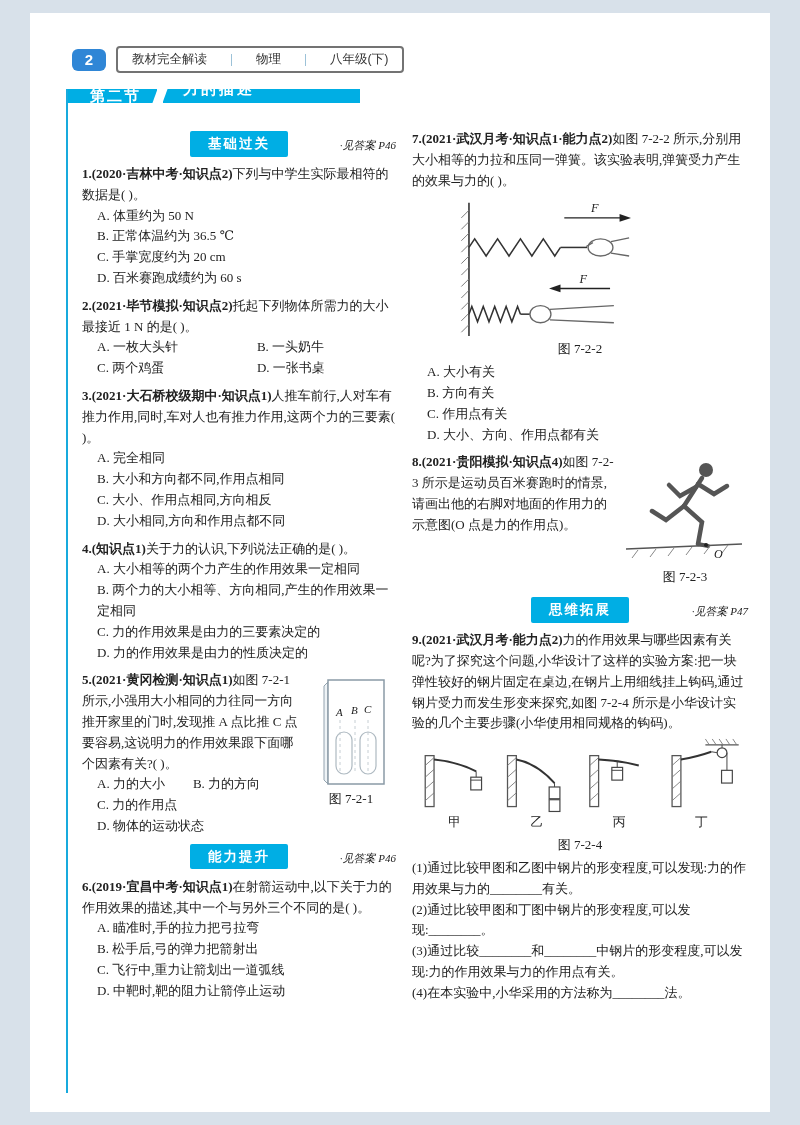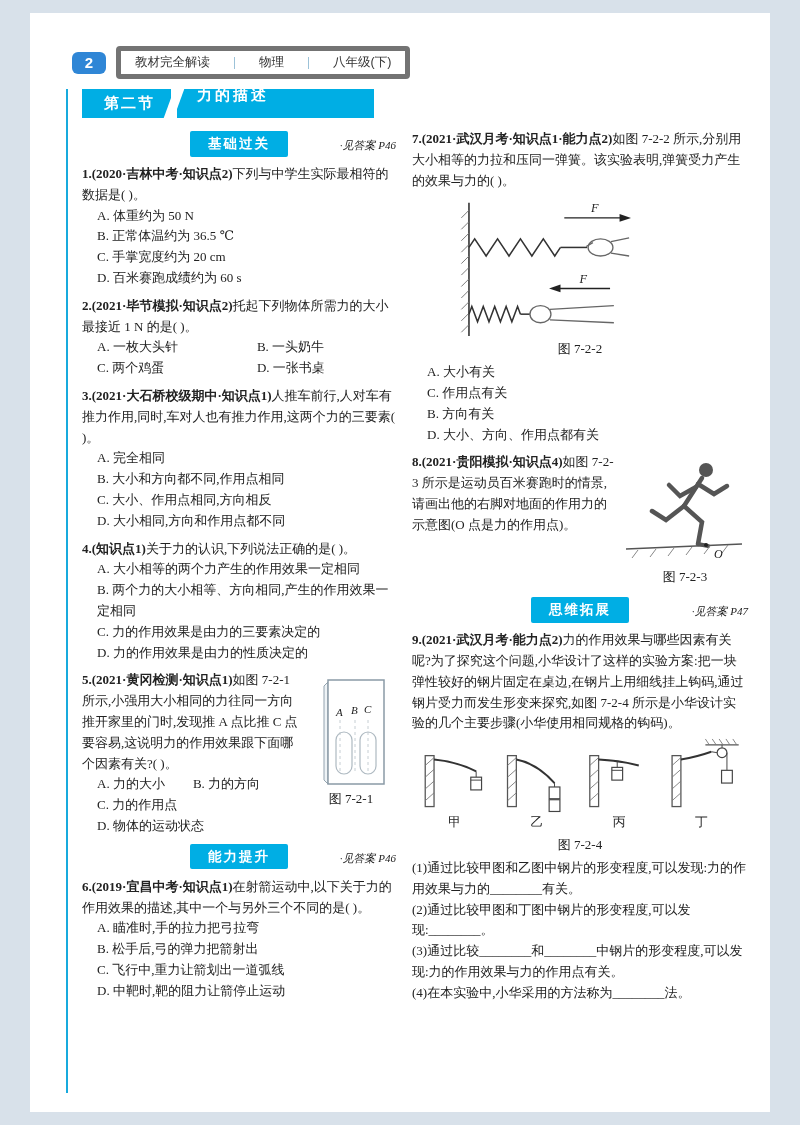--- a/index.html
+++ b/index.html
@@ -4,25 +4,25 @@
 <style>
   * { margin:0; padding:0; box-sizing:border-box; }
   html,body { width:800px; height:1125px; }
   body { background:#d8e1ea; font-family:"Liberation Serif","DejaVu Serif",serif; color:#222; position:relative; }
   .page { position:absolute; left:30px; top:13px; width:740px; height:1099px; background:#ffffff; }
   .left-rule { position:absolute; left:36px; top:76px; width:2px; height:1004px; background:#18aadd; }
 
   
   .header { position:absolute; left:42px; top:33px; display:flex; align-items:center; gap:10px; font-family:"Liberation Sans","DejaVu Sans",sans-serif; }
   .page-num { min-width:34px; height:22px; background:#2f86d6; color:#fff; font-weight:bold; font-size:15px; display:flex; align-items:center; justify-content:center; border-radius:6px; }
-  .header-pill { border:5px solid #737373; border-radius:4px; padding:3px 14px; display:flex; gap:24px; align-items:center; font-size:12.5px; color:#333; }
+  .header-pill { border:2px solid #737373; border-radius:4px; padding:3px 14px; display:flex; gap:24px; align-items:center; font-size:12.5px; color:#333; }
   .vdiv { width:1px; height:12px; background:#9cc2d8; }
 
   
-  .section-banner { position:absolute; left:52px; top:76px; width:292px; height:29px; display:flex; overflow:hidden; font-family:"Liberation Sans","DejaVu Sans",sans-serif; }
+  .section-banner { position:absolute; left:38px; top:76px; width:292px; height:14px; display:flex; overflow:hidden; font-family:"Liberation Sans","DejaVu Sans",sans-serif; }
   .sec-left { background:#00aee4; color:#fff; font-weight:bold; font-size:15px; display:flex; align-items:center; padding:0 16px 0 22px; letter-spacing:2px; }
   .sec-gap { width:10px; background:#ffffff; transform:skewX(-20deg); margin:0 -2px; z-index:1; }
   .sec-right { background:#00aee4; color:#fff; font-weight:bold; font-size:15px; flex:1; display:flex; align-items:center; padding:0 10px 16px 20px; letter-spacing:3px; }
 
   
   .columns { position:absolute; left:52px; top:116px; width:668px; display:flex; gap:16px; font-size:13px; line-height:1.6; }
   .col-left { width:314px; }
   .col-right { width:336px; }
 
   .badge-row { position:relative; text-align:center; height:27px; margin:2px 0 6px; }
@@ -175,22 +175,22 @@
             <ellipse cx="123" cy="125" rx="11" ry="9" fill="#fff" stroke="#666" stroke-width="1.4"></ellipse>
             <path d="M133,120 L200,116 M133,131 L200,134" stroke="#666" stroke-width="1.4" fill="none"></path>
             <line x1="196" y1="98" x2="140" y2="98" stroke="#222" stroke-width="1.5"></line>
             <polygon points="132,98 144,94 144,102" fill="#222"></polygon>
             <text x="168" y="92" font-size="13" font-style="italic" text-anchor="middle" fill="#222">F</text>
           </svg>
           <div class="fig-cap">图 7-2-2</div>
         </div>
         <div class="opts">
           <div class="opt">A. 大小有关</div>
+          <div class="opt">B. 方向有关</div>
           <div class="opt">C. 作用点有关</div>
-          <div class="opt">B. 方向有关</div>
           <div class="opt">D. 大小、方向、作用点都有关</div>
         </div>
       </div>
 
       <div class="q">
         <div class="fig-runner">
           <svg viewBox="0 0 126 112" width="126" height="112">
             <circle cx="84" cy="16" r="7" fill="#555"></circle>
             <g stroke="#555" stroke-width="4.5" stroke-linecap="round" fill="none">
               <path d="M80,24 L62,52"></path>

